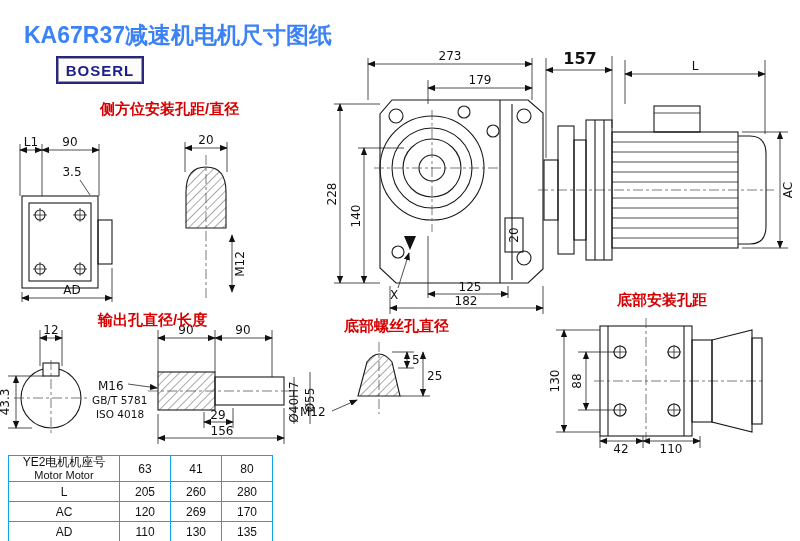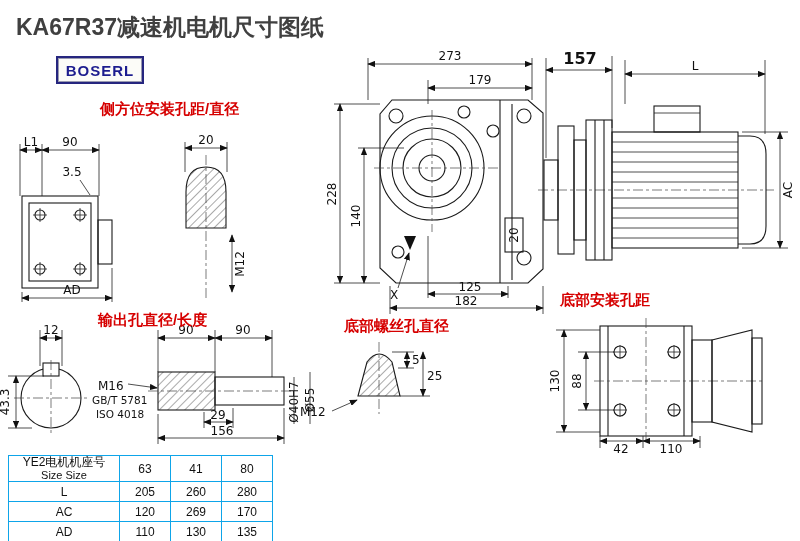--- a/index.html
+++ b/index.html
@@ -1,27 +1,27 @@
 <!DOCTYPE html>
 <html><head>
 <meta charset="utf-8">
 <style>
   html,body{margin:0;padding:0;background:#fff;}
   .sheet{position:relative;width:800px;height:541px;background:#ffffff;overflow:hidden;
          font-family:"Liberation Sans","DejaVu Sans",sans-serif;}
-  .title{position:absolute;left:8px;top:4px;font-size:23px;font-weight:bold;color:#404040;margin:8px;white-space:nowrap;}
+  .title{position:absolute;left:8px;top:4px;font-size:23px;font-weight:bold;color:#3b82f6;margin:16px;white-space:nowrap;}
   .logo{position:absolute;left:56px;top:56px;width:84px;height:24px;border:2px solid #26267f;
         box-shadow:inset 0 0 0 1px #9a9ab0;display:flex;align-items:center;justify-content:center;
         color:#1d1d8f;font-family:Liberation Sans, sans-serif;font-weight:bold;
         font-size:15px;letter-spacing:1px;background:#fcfcf8;}
   .red-label{position:absolute;color:#d60000;font-weight:bold;font-size:15px;white-space:nowrap;}
   .lbl-side{left:100px;top:100px;}
   .lbl-output{left:98px;top:311px;}
   .lbl-screw{left:344px;top:317px;}
-  .lbl-bottom{left:560px;top:291px;}
+  .lbl-bottom{left:617px;top:291px;}
   svg.draw{position:absolute;left:0;top:0;}
   svg.draw text{font-family:"DejaVu Sans","Liberation Sans",sans-serif;font-size:12px;fill:#111;}
   svg.draw text.small{font-size:10.5px;}
   svg.draw text.big{font-size:16px;font-weight:bold;}
   .ln{stroke:#1a1a1a;stroke-width:1.1;fill:none;}
   .lnf{stroke:#1a1a1a;stroke-width:1.1;fill:#fff;}
   .dim{stroke:#222;stroke-width:0.8;fill:none;}
   .arr2{marker-start:url(#arw);marker-end:url(#arw);}
   .arrE{marker-end:url(#arw);}
   .cl{stroke:#444;stroke-width:0.7;fill:none;stroke-dasharray:10 3 3 3;}
@@ -263,21 +263,21 @@
   <div class="red-label lbl-side">侧方位安装孔距/直径</div>
   <div class="red-label lbl-output">输出孔直径/长度</div>
   <div class="red-label lbl-screw">底部螺丝孔直径</div>
   <div class="red-label lbl-bottom">底部安装孔距</div>
 
   <table class="size-table">
     <tbody>
         <tr>
       <td class="c0">
         <div class="hdr-cn">YE2电机机座号</div>
-        <div class="hdr-en">Size Size</div>
+        <div class="hdr-en">Motor Motor</div>
       </td>
       <td>63</td>
       <td>41</td>
       <td>80</td>
     </tr>
     <tr>
       <td class="c0">L</td>
       <td>205</td>
       <td>260</td>
       <td>280</td>

